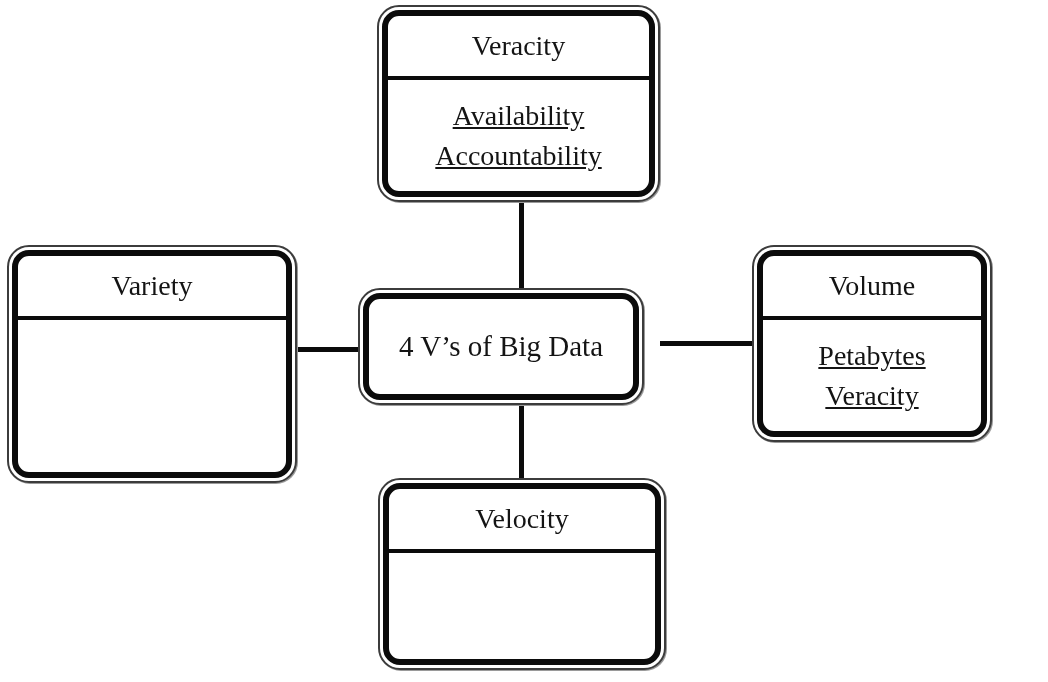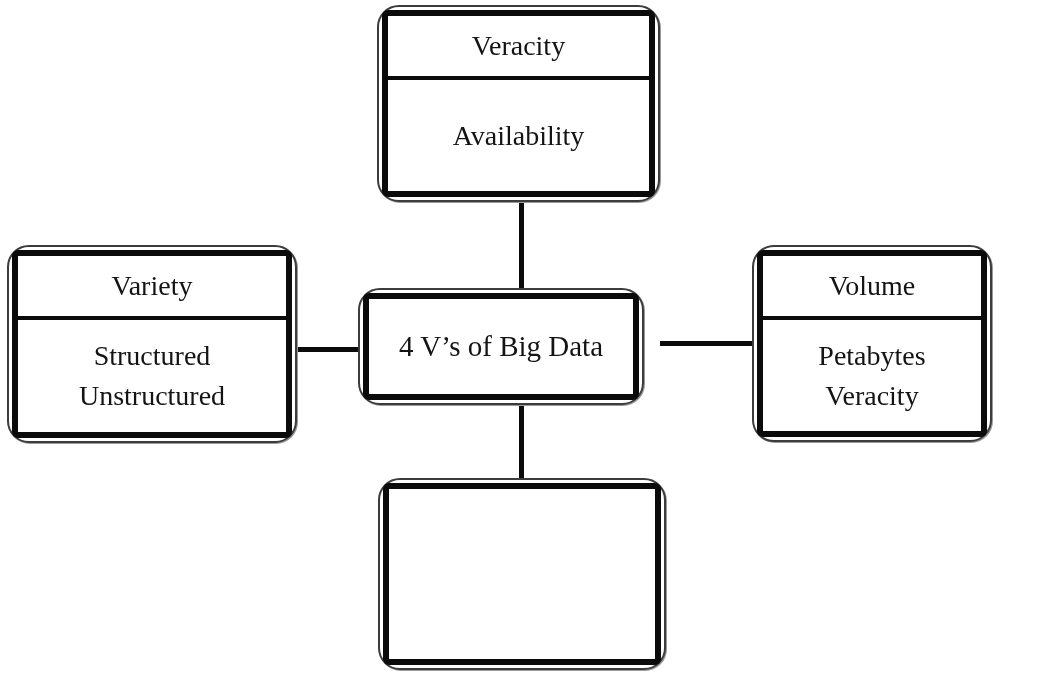--- a/index.html
+++ b/index.html
@@ -27,21 +27,21 @@
     border: 2px solid #3c3c3c;
     border-radius: 22px;
     padding: 3px;
     box-shadow: 1px 1px 0 #9a9a9a;
   }
   .node-inner {
     box-sizing: border-box;
     width: 100%;
     height: 100%;
     border: 6px solid #0b0b0b;
-    border-radius: 6px;
+    border-radius: 17px;
     background: #ffffff;
     display: flex;
     flex-direction: column;
     overflow: hidden;
   }
   .node-title {
     flex: 0 0 60px;
     display: flex;
     align-items: center;
     justify-content: center;
@@ -52,20 +52,21 @@
     flex: 1 1 auto;
     display: flex;
     flex-direction: column;
     align-items: center;
     justify-content: center;
     font-size: 28px;
     line-height: 40px;
   }
   .node-line {
     white-space: nowrap;
+    text-decoration: underline;
   }
   .center-node .node-inner {
     align-items: center;
     justify-content: center;
   }
   .center-title {
     font-size: 29px;
   }
 </style>
 </head>
@@ -76,31 +77,28 @@
   <div class="connector" style="left:519px; top:198px; width:5px;  height:94px;"></div>
   <div class="connector" style="left:519px; top:402px; width:5px;  height:80px;"></div>
   <div class="connector" style="left:293px; top:347px; width:90px; height:5px;"></div>
   <div class="connector" style="left:660px; top:341px; width:96px; height:5px;"></div>
 
   <div class="node" style="left:377px; top:5px; width:283px; height:197px;">
     <div class="node-inner">
       <div class="node-title">Veracity</div>
       <div class="node-body">
         <div class="node-line">Availability</div>
+        <div class="node-line">Accountability</div>
       </div>
     </div>
   </div>
 
-  <div class="node" style="left:7px; top:245px; width:290px; height:198px;">
+  <div class="node" style="left:7px; top:245px; width:290px; height:238px;">
     <div class="node-inner">
       <div class="node-title">Variety</div>
-      <div class="node-body">
-        <div class="node-line">Structured</div>
-        <div class="node-line">Unstructured</div>
-      </div>
     </div>
   </div>
 
   <div class="node center-node" style="left:358px; top:288px; width:286px; height:117px;">
     <div class="node-inner">
       <div class="center-title">4 V’s of Big Data</div>
     </div>
   </div>
 
   <div class="node" style="left:752px; top:245px; width:240px; height:197px;">
@@ -108,18 +106,19 @@
       <div class="node-title">Volume</div>
       <div class="node-body">
         <div class="node-line">Petabytes</div>
         <div class="node-line">Veracity</div>
       </div>
     </div>
   </div>
 
   <div class="node" style="left:378px; top:478px; width:288px; height:192px;">
     <div class="node-inner">
+      <div class="node-title">Velocity</div>
       <div class="node-body">
       </div>
     </div>
   </div>
 
 </div>
 
 </body></html>

